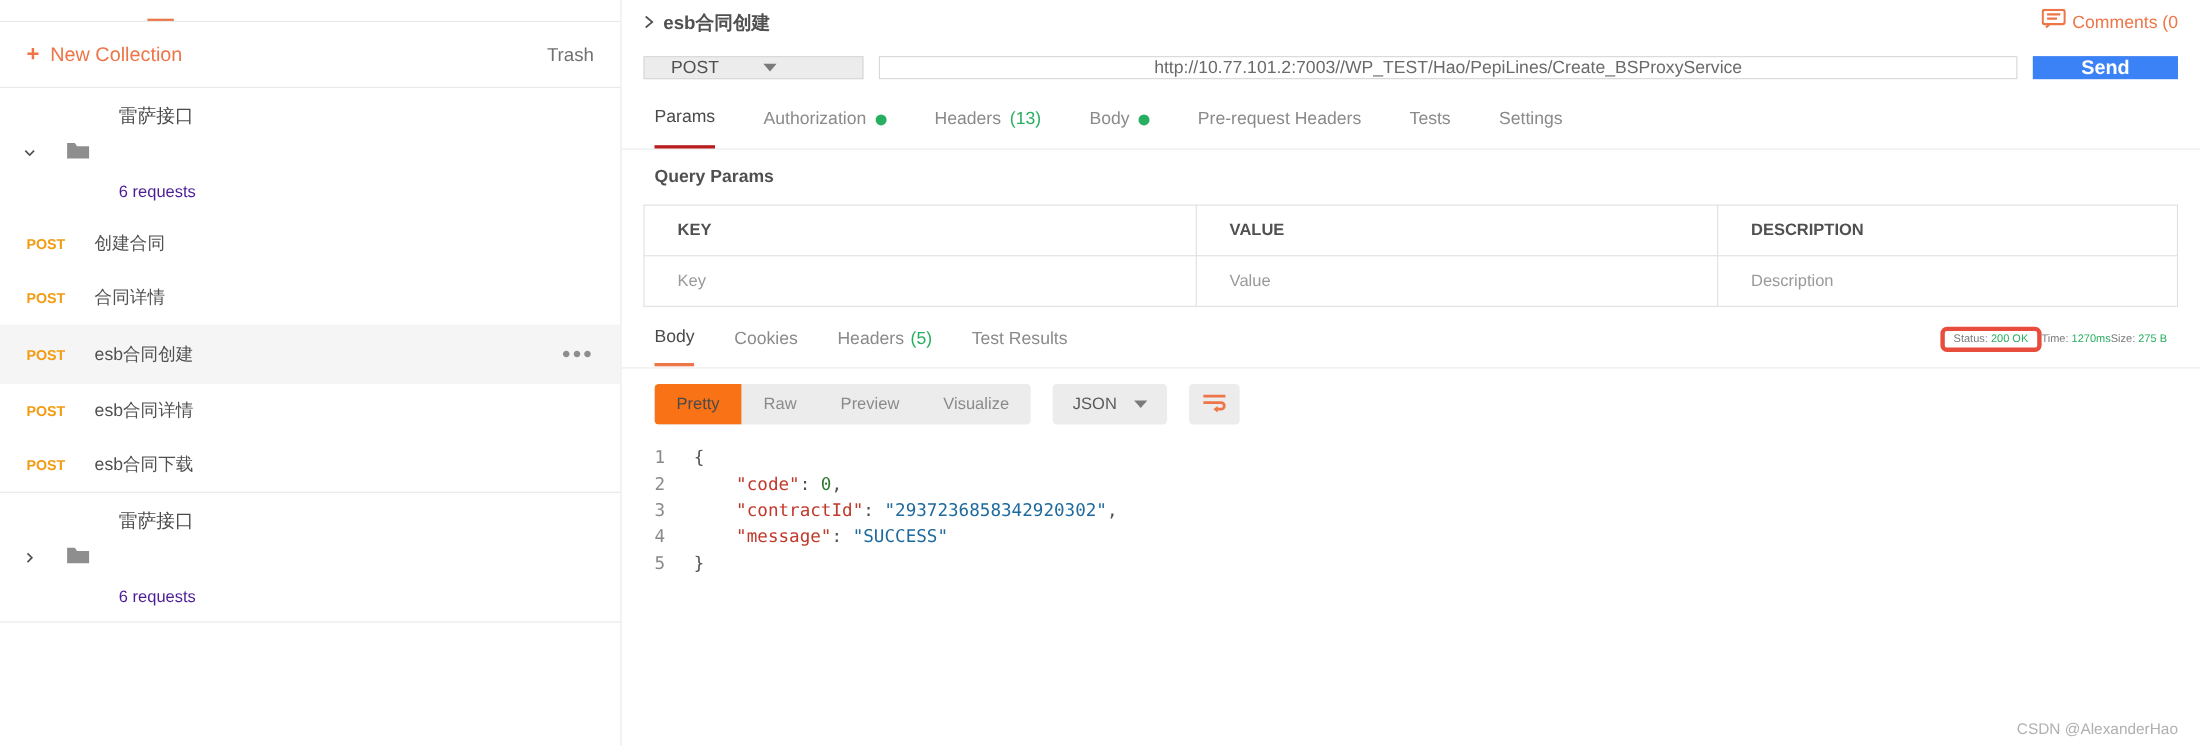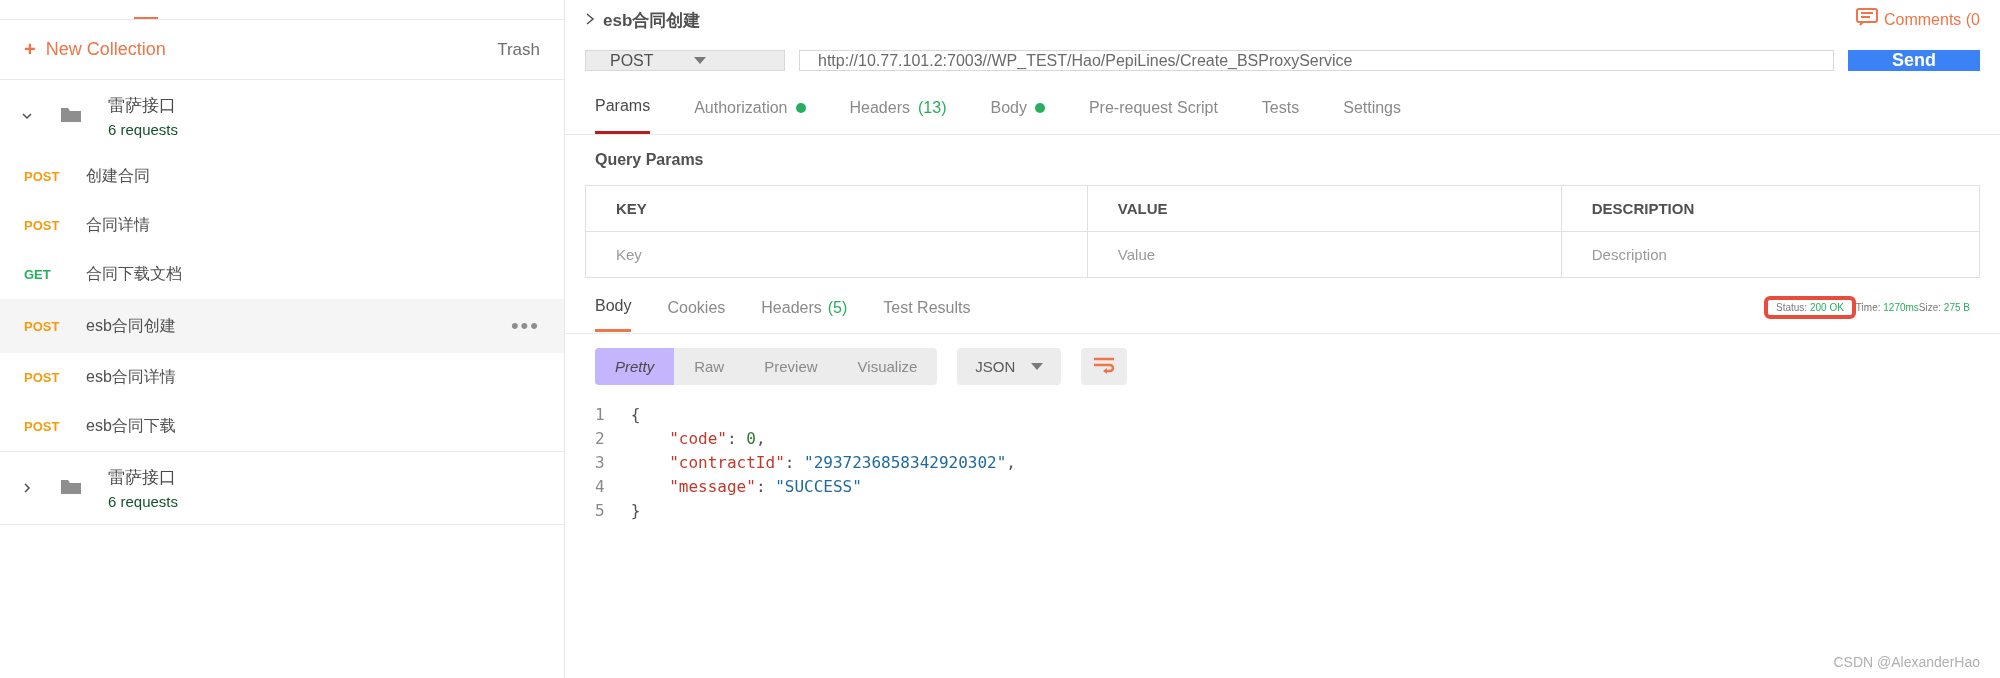--- a/index.html
+++ b/index.html
@@ -12,37 +12,37 @@
 .new-row { display: flex; align-items: center; justify-content: space-between; padding: 18px 24px; border-bottom: 1px solid #e8e8e8; }
 .new-collection { display: flex; align-items: center; gap: 10px; color: #ed7547; font-size: 18px; cursor: pointer; }
 .plus { font-size: 20px; font-weight: bold; }
 .trash { color: #707070; font-size: 17px; cursor: pointer; }
 .collection { border-bottom: 1px solid #e8e8e8; }
 .coll-header { display: flex; align-items: center; padding: 14px 20px; gap: 26px; cursor: pointer; }
 .chevron { width: 14px; height: 14px; display: flex; align-items: center; justify-content: center; color: #505050; }
 .folder-icon { color: #8e8e8e; font-size: 20px; }
 .coll-title { display: flex; flex-direction: column; gap: 4px; }
 .coll-name { font-size: 17px; color: #4a4a4a; }
-.coll-sub { font-size: 15px; color: #14532d; }
+.coll-sub { font-size: 15px; color: #4c1d95; margin-top: 45px; }
 .requests { }
 .req-row { display: flex; align-items: center; gap: 18px; padding: 14px 24px; cursor: pointer; }
 .req-row.selected { background: #f5f5f5; }
 .method { font-size: 13px; font-weight: 700; min-width: 44px; text-align: left; }
 .method.post { color: #f39c12; }
 .method.get { color: #27ae60; }
 .req-name { font-size: 16px; color: #505050; }
 .dots { margin-left: auto; color: #8e8e8e; font-size: 22px; letter-spacing: 2px; }
 .main { flex: 1; display: flex; flex-direction: column; padding: 0; }
 .tab-title-row { display: flex; align-items: center; justify-content: space-between; padding: 8px 20px; }
 .tab-title { display: flex; align-items: center; gap: 8px; font-size: 17px; color: #505050; }
 .comments { display: flex; align-items: center; gap: 6px; color: #ed7547; font-size: 16px; }
 .url-bar { display: flex; align-items: stretch; gap: 14px; padding: 10px 20px; }
 .method-select { display: flex; align-items: center; gap: 40px; background: #ececec; border: 1px solid #d8d8d8; padding: 0 24px; font-size: 16px; color: #505050; cursor: pointer; min-width: 200px; }
 .caret-down { width: 0; height: 0; border-left: 6px solid transparent; border-right: 6px solid transparent; border-top: 7px solid #7a7a7a; }
-.url-input { flex: 1; border: 1px solid #d8d8d8; padding: 0 18px; font-size: 16px; display: flex; align-items: center; color: #6a6a6a; }
+.url-input { flex: 1; border: 1px solid #d8d8d8; padding: 0 18px; font-size: 16px; display: flex; align-items: center; color: #6a6a6a; justify-content: center; }
 .send-btn { background: #3b82f6; color: #fff; font-size: 18px; font-weight: 700; padding: 0 44px; border: none; cursor: pointer; }
 .req-tabs { display: flex; align-items: center; gap: 44px; padding: 0 30px; border-bottom: 1px solid #eaeaea; }
 .rtab { padding: 16px 0; font-size: 16px; color: #8a8a8a; cursor: pointer; display: flex; align-items: center; gap: 8px; }
 .rtab.active { color: #4a4a4a; border-bottom: 3px solid #b91c1c; }
 .dot-ind { width: 10px; height: 10px; border-radius: 50%; display: inline-block; }
 .dot-green { background: #27ae60; }
 .count-green { color: #27ae60; }
 .section-label { padding: 16px 30px; font-size: 16px; color: #505050; font-weight: 600; }
 .params-table { width: calc(100% - 40px); margin: 0 20px; border: 1px solid #e0e0e0; border-collapse: collapse; }
 .params-table th, .params-table td { text-align: left; padding: 14px 30px; border: 1px solid #e0e0e0; font-size: 15px; }
@@ -52,21 +52,21 @@
 .col-val { width: 34%; }
 .resp-tabs { display: flex; align-items: center; padding: 18px 30px 0; border-bottom: 1px solid #eaeaea; gap: 36px; position: relative; }
 .resp-tab { padding: 0 0 14px 0; font-size: 16px; color: #8a8a8a; cursor: pointer; display: flex; align-items: center; gap: 6px; }
 .resp-tab.active { color: #4a4a4a; border-bottom: 3px solid #ed7547; }
 .resp-meta { margin-left: auto; display: flex; align-items: center; font-size: 10px; color: #7a7a7a; padding-bottom: 14px; }
 .meta-val { color: #27ae60; }
 .status-box { border: 4px solid #e74c3c; border-radius: 6px; padding: 2px 8px; }
 .body-toolbar { display: flex; align-items: center; gap: 20px; padding: 14px 30px; }
 .btn-group { display: flex; background: #ececec; border-radius: 4px; overflow: hidden; }
 .bg-btn { padding: 10px 20px; font-size: 15px; color: #8a8a8a; cursor: pointer; }
-.bg-btn.active { background: #c4b5fd; color: #4a4a4a; font-style: italic; }
+.bg-btn.active { background: #f97316; color: #4a4a4a; }
 .json-select { display: flex; align-items: center; gap: 16px; background: #ececec; padding: 10px 18px; border-radius: 4px; cursor: pointer; font-size: 15px; color: #5a5a5a; }
 .wrap-btn { background: #ececec; padding: 8px 12px; border-radius: 4px; cursor: pointer; color: #ed7547; }
 .code-area { display: flex; font-family: Consolas, Monaco, monospace; font-size: 16px; padding: 4px 30px; }
 .gutter { text-align: right; color: #8a8a8a; padding-right: 26px; user-select: none; }
 .gutter div { height: 24px; line-height: 24px; }
 .code { }
 .code div { height: 24px; line-height: 24px; white-space: pre; }
 .tok-punc { color: #505050; }
 .tok-key { color: #c0392b; }
 .tok-num { color: #2c7a2c; }
@@ -110,24 +110,20 @@
       </div>
       <div class="requests">
         <div class="req-row">
           <span class="method post">POST</span>
           <span class="req-name">创建合同</span>
         </div>
         <div class="req-row">
           <span class="method post">POST</span>
           <span class="req-name">合同详情</span>
         </div>
-        <div class="req-row">
-          <span class="method get">GET</span>
-          <span class="req-name">合同下载文档</span>
-        </div>
         <div class="req-row selected">
           <span class="method post">POST</span>
           <span class="req-name">esb合同创建</span>
           <span class="dots">•••</span>
         </div>
         <div class="req-row">
           <span class="method post">POST</span>
           <span class="req-name">esb合同详情</span>
         </div>
         <div class="req-row">
@@ -198,21 +194,21 @@
         <span class="dot-ind dot-green"></span>
       </div>
       <div class="rtab">
         <span>Headers</span>
         <span class="count-green">(13)</span>
       </div>
       <div class="rtab">
         <span>Body</span>
         <span class="dot-ind dot-green"></span>
       </div>
-      <div class="rtab">Pre-request Script</div>
+      <div class="rtab">Pre-request Headers</div>
       <div class="rtab">Tests</div>
       <div class="rtab">Settings</div>
     </div>
 
     <div class="section-label">Query Params</div>
 
     <table class="params-table">
       <thead>
         <tr>
           <th class="col-key">KEY</th>

